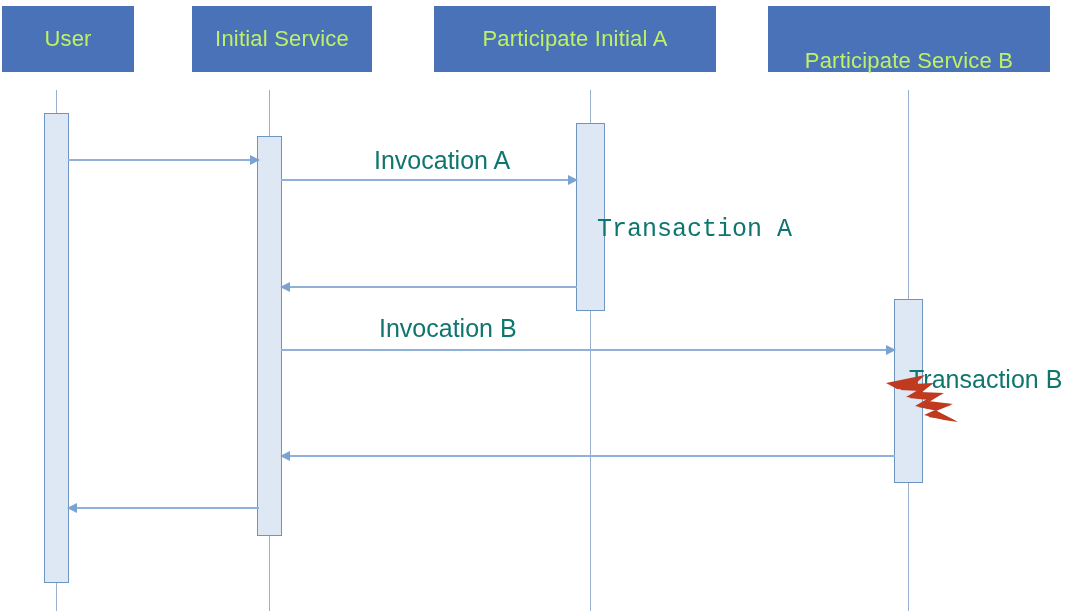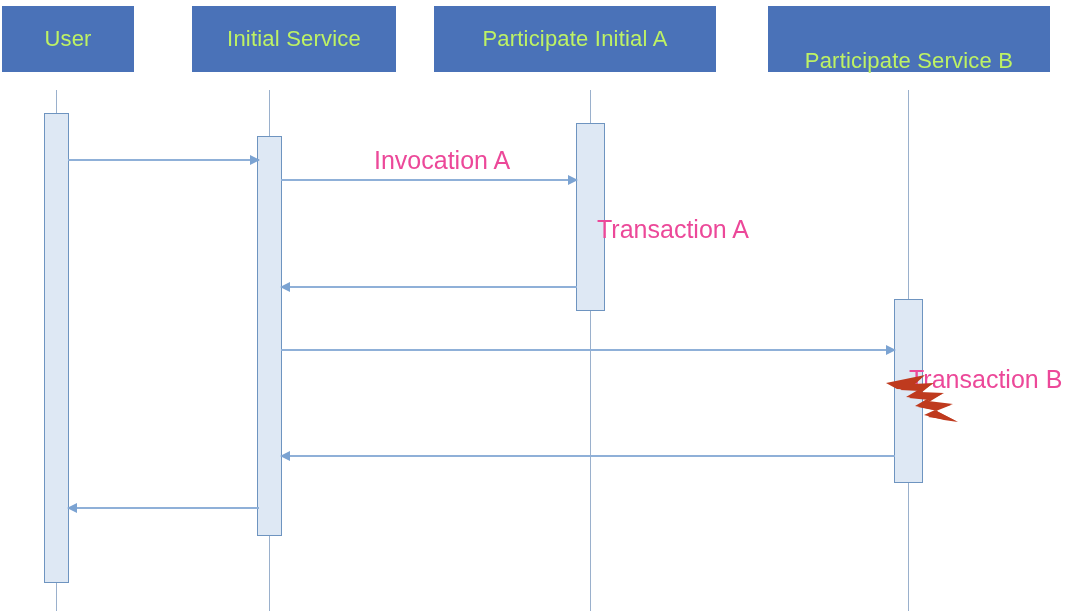--- a/index.html
+++ b/index.html
@@ -70,42 +70,42 @@
   }
   .message.to-left .head {
     left: -1px;
     transform: translateY(-50%);
     border-right: 10px solid #7ba3d2;
   }
 
   
   .label {
     position: absolute;
-    color: #ec4899;
+    color: #0f766e;
     font-size: 25px;
     line-height: 1;
     white-space: nowrap;
     text-align: right;
   }
 
   
   .fault-marker {
     position: absolute;
   }
 </style>
 </head>
 <body>
 
 <div id="canvas">
 
   <div class="participant-header" style="left:2px; top:6px; width:132px; height:66px; background:#4a72b8;">
     <span>User</span>
   </div>
 
-  <div class="participant-header" style="left:192px; top:6px; width:204px; height:66px; background:#4a72b8;">
+  <div class="participant-header" style="left:192px; top:6px; width:180px; height:66px; background:#4a72b8;">
     <span>Initial Service</span>
   </div>
 
   <div class="participant-header" style="left:434px; top:6px; width:282px; height:66px; background:#4a72b8;">
     <span>Participate Initial A</span>
   </div>
 
   <div class="participant-header" style="left:768px; top:6px; width:282px; height:66px; background:#4a72b8;align-items:flex-end;">
     <span>Participate Service B</span>
   </div>
@@ -139,22 +139,23 @@
   <div class="message to-left" style="left:281px; top:455px; width:614px;">
     <span class="head"></span>
   </div>
 
   <div class="message to-left" style="left:68px; top:507px; width:191px;">
     <span class="head"></span>
   </div>
 
   <div class="label" style="left:374px; top:148px;">Invocation A</div>
 
-  <div class="label" style="left:597px; top:217px;">Transaction A</div>
+  <div class="label" style="left:597px; top:217px;font-family:Liberation Mono, monospace;">Transaction A</div>
 
+  <div class="label" style="left:379px; top:316px;">Invocation B</div>
 
   <div class="label" style="left:909px; top:367px;">Transaction B</div>
 
   <div class="fault-marker" style="left:884px; top:372px; width:76px; height:58px;">
     <svg width="76" height="58" viewBox="0 0 76 58" xmlns="http://www.w3.org/2000/svg">
       <path d="M4 12 L40 4 L30 13 L48 12 L37 21 L58 22 L45 30 L67 33 L52 39 L72 49
                L44 45 L54 39 L34 35 L45 28 L25 26 L36 19 L16 18 L26 12 Z" fill="#bf3a1e"></path>
       <path d="M2 11 L41 3 L29 12 L50 11 L36 20 L60 21 L44 29 L69 32 L51 38 L74 50
                L60 48 L40 43 L51 38 L31 34 L43 27 L22 25 L34 18 L13 17 Z" fill="#bf3a1e"></path>
     </svg>

